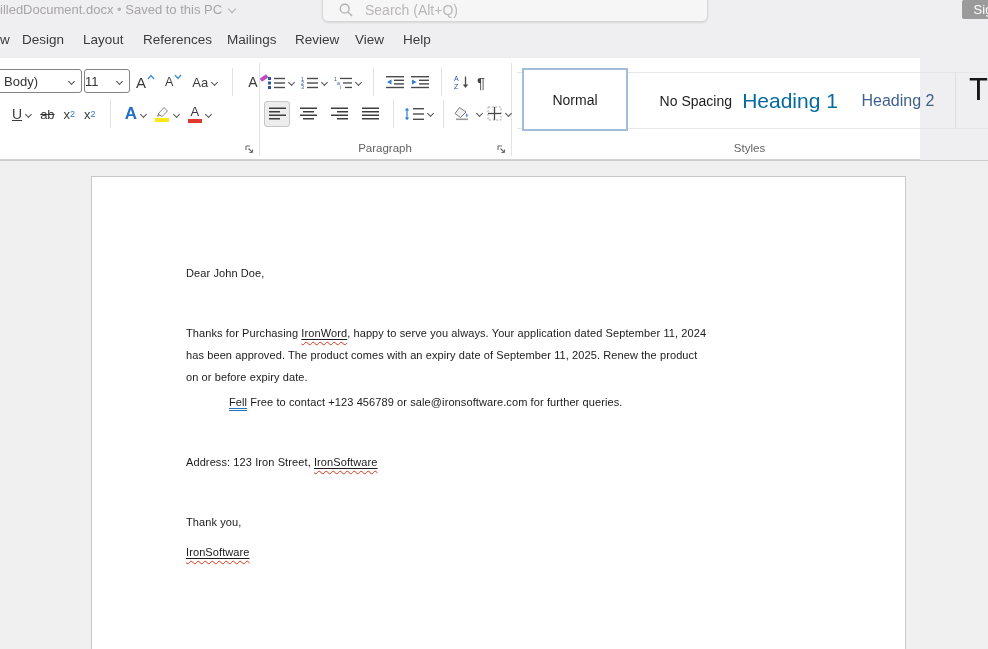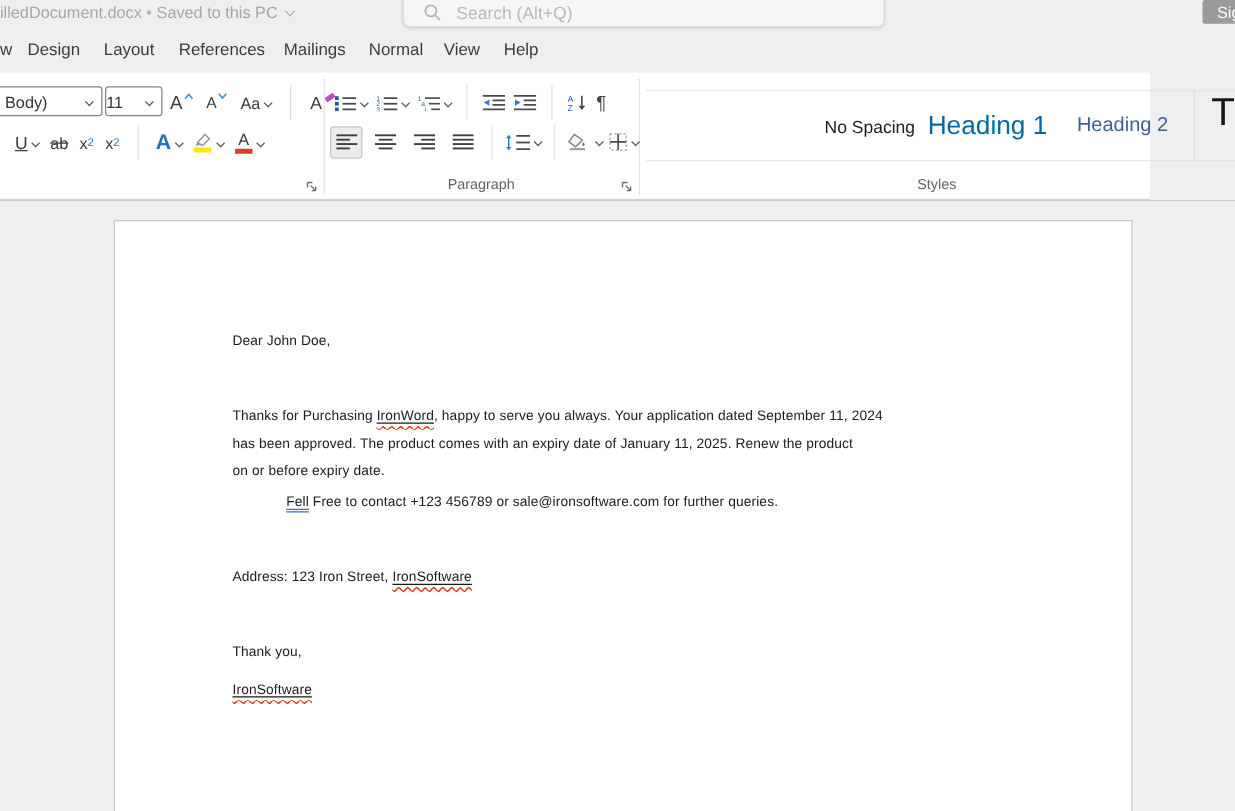--- a/index.html
+++ b/index.html
@@ -88,21 +88,21 @@
         <span>Sig</span>
       </div>
   </div>
 
   <div class="tabrow">
     <span class="rtab" style="left:0px">w</span>
     <span class="rtab" style="left:22px">Design</span>
     <span class="rtab" style="left:83px">Layout</span>
     <span class="rtab" style="left:143px">References</span>
     <span class="rtab" style="left:227px">Mailings</span>
-    <span class="rtab" style="left:295px">Normal</span>
+    <span class="rtab" style="left:295px">Review</span>
     <span class="rtab" style="left:355px">View</span>
     <span class="rtab" style="left:403px">Help</span>
   </div>
 
   <div class="ribbon">
     <div class="vgsep" style="left:259px"></div>
     <div class="vgsep" style="left:511px"></div>
 
     <div class="combo" style="left:-40px; width:122px;">
       <span style="margin-left:43px">Body)</span>
@@ -308,39 +308,42 @@
         <span class="chev"></span>
         </span>
     </div>
     <div class="grouplabel" style="left:259px; width:252px;">Paragraph</div>
     <svg class="launcher" style="left:496px" width="11" height="11" viewBox="0 0 11 11">
         <path d="M2 2 H6 M2 2 V6" stroke="#6a6a6a" fill="none" stroke-width="1.1"></path>
         <path d="M4.5 4.5 L8.5 8.5 M8.5 8.5 H5.4 M8.5 8.5 V5.4" stroke="#6a6a6a" fill="none" stroke-width="1.1"></path>
       </svg>
 
     <div class="gallery-strip"></div>
+    <div class="style-item style-normal-box">
+        <span>Normal</span>
+      </div>
     <div class="style-item style-nospacing">
         <span>No Spacing</span>
       </div>
     <div class="style-item style-h1">
         <span>Heading 1</span>
       </div>
     <div class="style-item style-h2">
         <span>Heading 2</span>
       </div>
     <div class="style-sep"></div>
     <div class="style-title-part"><span>T</span></div>
     <div class="grouplabel" style="left:511px; width:477px;">Styles</div>
   </div>
 
   <div class="docarea">
     <div class="page">
       <div class="dline" style="top:90px"><span>Dear John Doe,</span></div>
       <div class="dline" style="top:150px"><span>Thanks for Purchasing </span><span class="spellu"><span>IronWord</span></span><span>, happy to serve you always. Your application dated September 11, 2024</span></div>
-      <div class="dline" style="top:172px"><span>has been approved. The product comes with an expiry date of January 11, 2025. Renew the product</span></div>
+      <div class="dline" style="top:172px"><span>has been approved. The product comes with an expiry date of September 11, 2025. Renew the product</span></div>
       <div class="dline" style="top:194px"><span>on or before expiry date.</span></div>
       <div class="dline" style="top:219px"><span class="grammar"><span>Fell</span></span><span> Free to contact +123 456789 or sale@ironsoftware.com for further queries.</span></div>
       <div class="dline" style="top:279px"><span>Address: 123 Iron Street, </span><span class="spellu"><span>IronSoftware</span></span></div>
       <div class="dline" style="top:339px"><span>Thank you,</span></div>
       <div class="dline" style="top:369px"><span class="spellu"><span>IronSoftware</span></span></div>
     </div>
   </div>
 
 </div>
 

